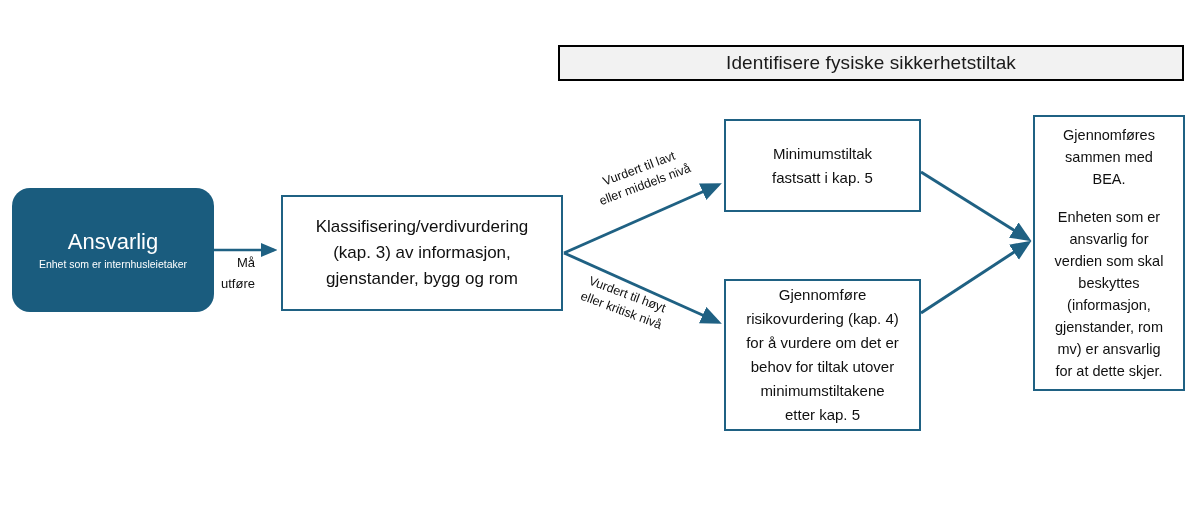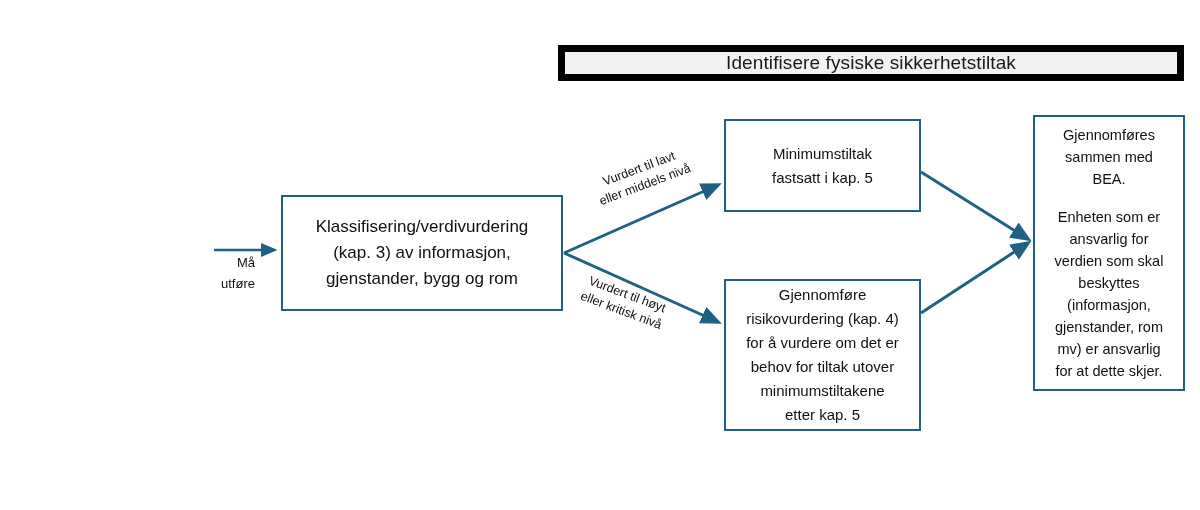--- a/index.html
+++ b/index.html
@@ -29,21 +29,21 @@
   }
 
   
   .banner {
     position: absolute;
     left: 558px;
     top: 45px;
     width: 626px;
     height: 36px;
     background: #f2f2f2;
-    border: 7px solid #000000;
+    border: 2px solid #000000;
     box-sizing: border-box;
     display: flex;
     align-items: center;
     justify-content: center;
     text-align: right;
   }
   .banner-text {
     font-size: 19px;
     line-height: 22px;
     color: #1a1a1a;
@@ -209,20 +209,24 @@
 
     <g>
       <line x1="921" y1="313" x2="1028" y2="243" stroke="#1f6183" stroke-width="3" marker-end="url(#arrowhead)"></line>
     </g>
   </svg>
 
   <div class="banner">
     <span class="banner-text">Identifisere fysiske sikkerhetstiltak</span>
   </div>
 
+  <div class="node node-rounded" id="node-ansvarlig">
+    <div class="actor-title">Ansvarlig</div>
+    <div class="actor-sub">Enhet som er internhusleietaker</div>
+  </div>
 
   <div class="node node-plain" id="node-klassifisering">
     <p class="node-text">Klassifisering/verdivurdering
 (kap. 3) av informasjon,
 gjenstander, bygg og rom</p>
   </div>
 
   <div class="node node-plain" id="node-minimum">
     <p class="node-text">Minimumstiltak
 fastsatt i kap. 5</p>

